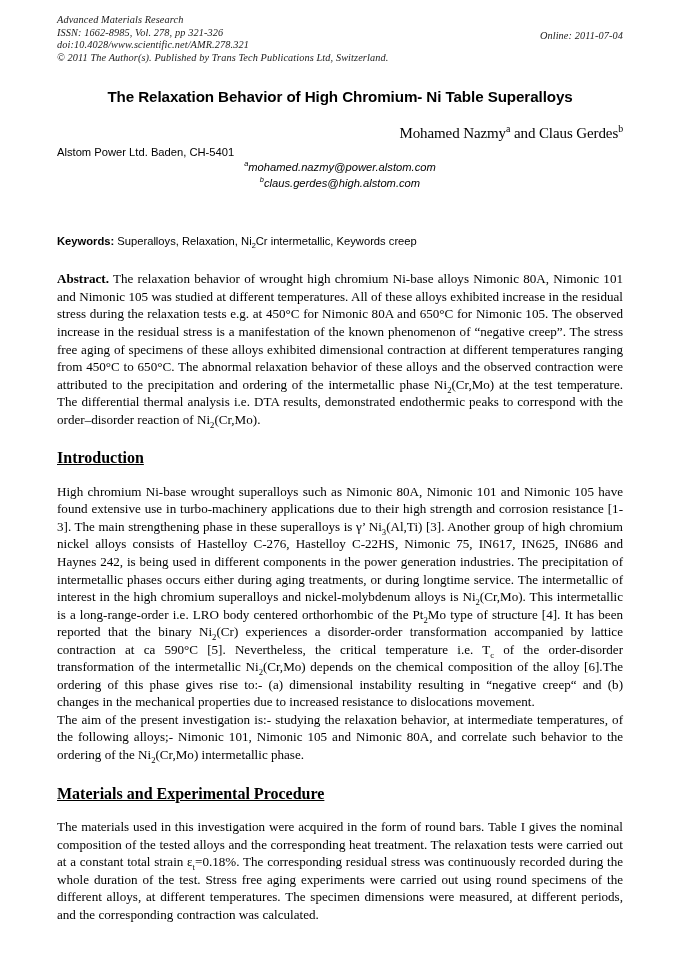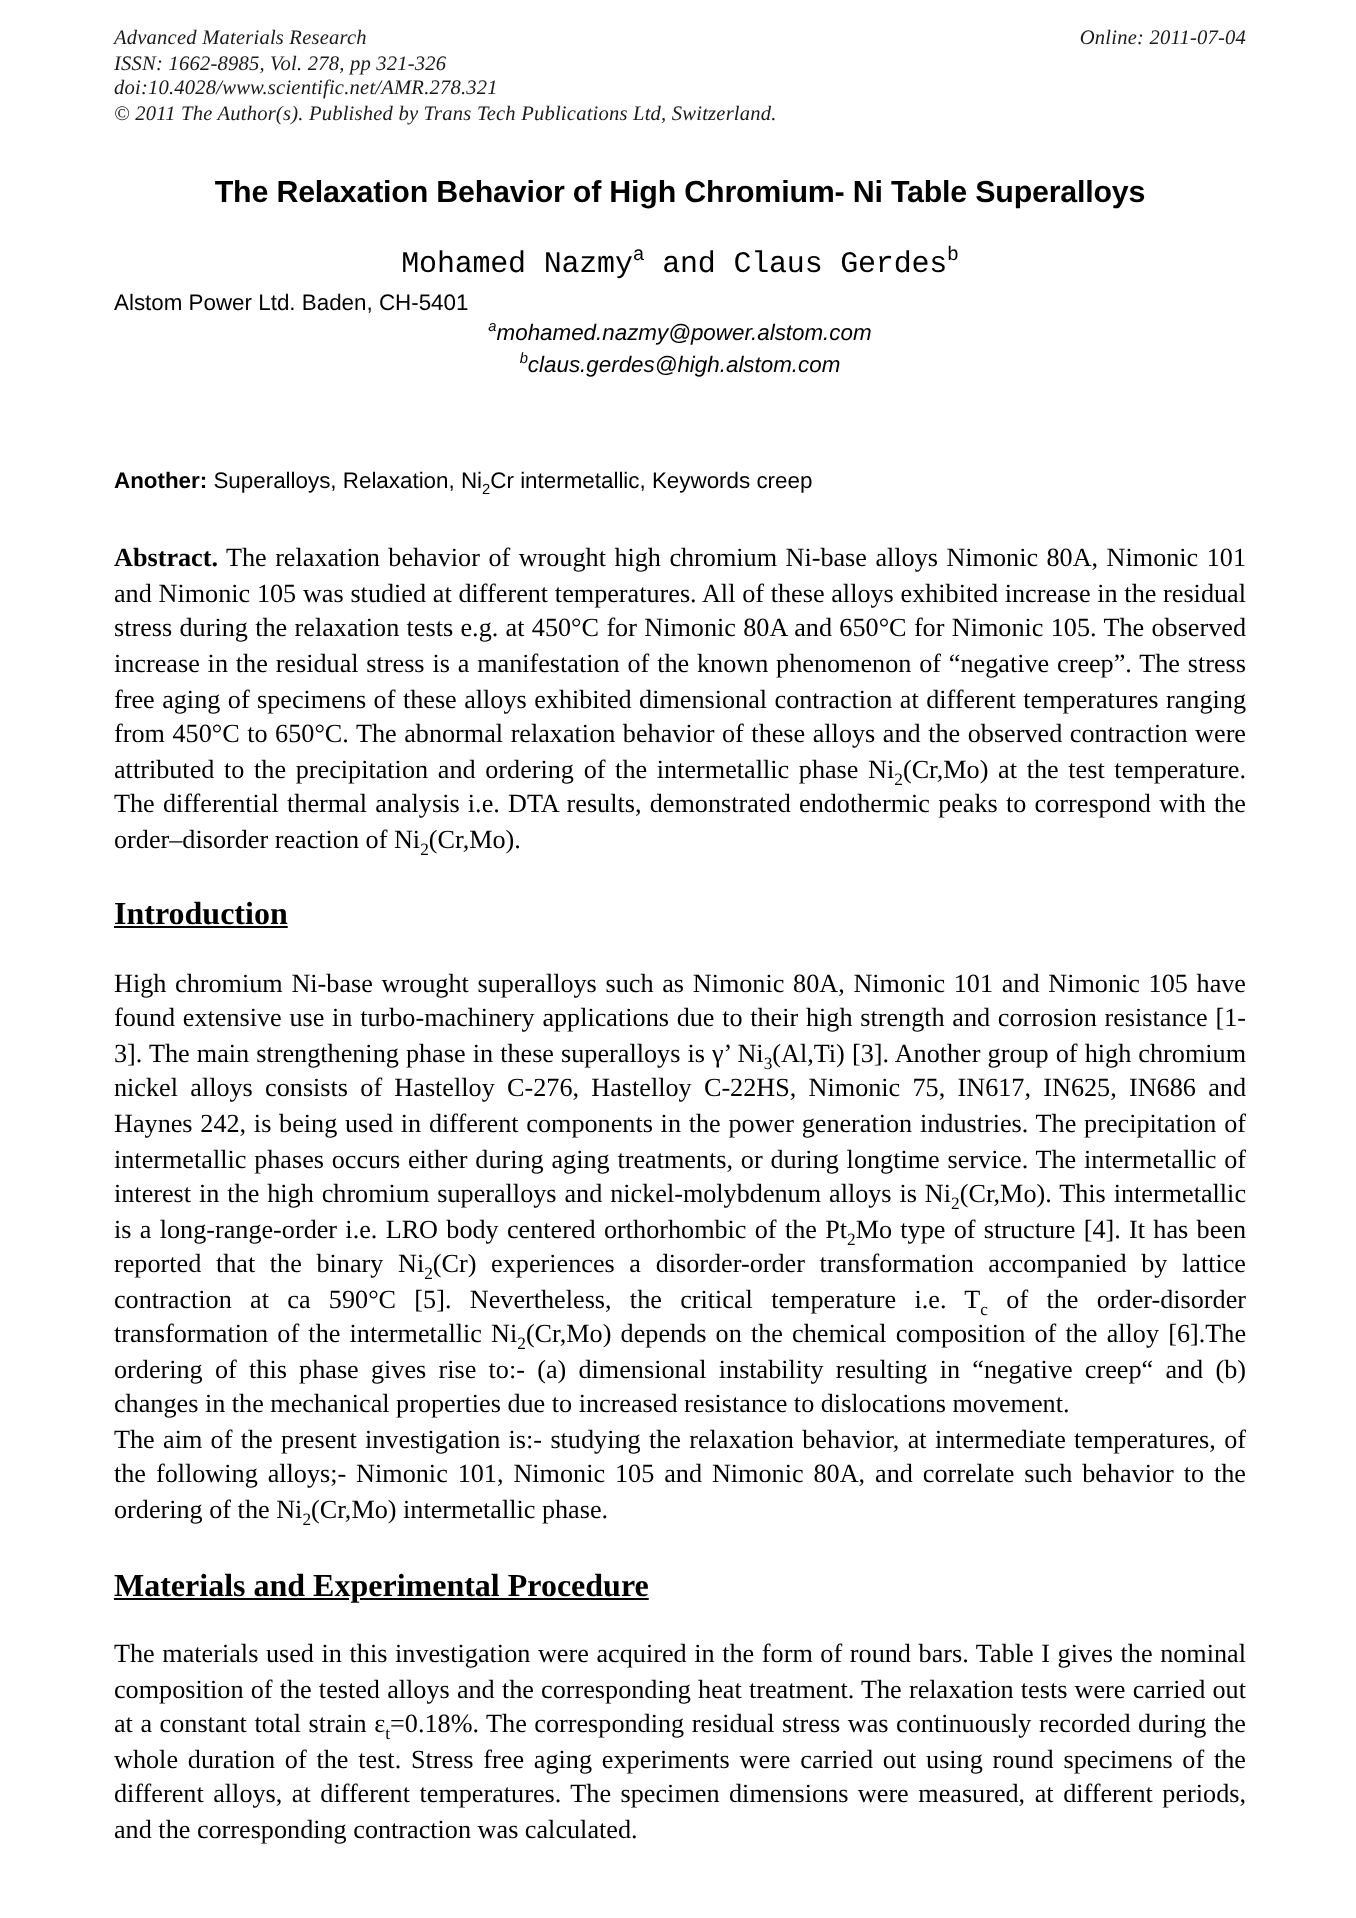--- a/index.html
+++ b/index.html
@@ -34,40 +34,40 @@
     position: relative;
     font-style: italic;
     font-size: 10.3px;
     line-height: 12.6px;
     letter-spacing: 0.1px;
     color: #1a1a1a;
   }
   .jheader .online {
     position: absolute;
     right: 0;
-    top: 0;
+    top: 16px;
     white-space: nowrap;
   }
   .jheader .line { white-space: nowrap; }
 
   
   .doc-title {
     font-family: "Liberation Sans", "DejaVu Sans", sans-serif;
     font-weight: bold;
     font-size: 15.2px;
     line-height: 19px;
     text-align: center;
     margin-top: 23px;
     letter-spacing: -0.1px;
   }
 
   
   .authors {
-    font-family: Liberation Mono, monospace;
-    text-align: center;
+    font-family: Liberation Serif, serif;
+    text-align: right;
     margin-top: 17px;
     font-size: 15px;
     line-height: 20px;
     letter-spacing: -0.1px;
   }
   .affil {
     font-family: "Liberation Sans", "DejaVu Sans", sans-serif;
     text-align: left;
     font-size: 11.2px;
     line-height: 15px;
@@ -130,21 +130,21 @@
     <div class="doc-title">The Relaxation Behavior of High Chromium- Ni Table Superalloys</div>
 
     <div class="authors"><span>Mohamed Nazmy</span><sup>a</sup><span> and Claus Gerdes</span><sup>b</sup></div>
 
     <div class="affil">Alstom Power Ltd. Baden, CH-5401</div>
 
     <div class="email"><sup>a</sup><span>mohamed.nazmy@power.alstom.com</span></div>
 
     <div class="email"><sup>b</sup><span>claus.gerdes@high.alstom.com</span></div>
 
-    <div class="keywords"><b>Another:</b><span> Superalloys, Relaxation, Ni</span><sub>2</sub><span>Cr intermetallic, Keywords creep</span></div>
+    <div class="keywords"><b>Keywords:</b><span> Superalloys, Relaxation, Ni</span><sub>2</sub><span>Cr intermetallic, Keywords creep</span></div>
 
     <p class="para abstract"><b>Abstract.</b><span> The relaxation behavior of wrought high chromium Ni-base alloys Nimonic 80A, Nimonic 101 and Nimonic 105 was studied at different temperatures. All of these alloys exhibited increase in the residual stress during the relaxation tests e.g. at 450°C for Nimonic 80A and 650°C for Nimonic 105. The observed increase in the residual stress is a manifestation of the known phenomenon of “negative creep”. The stress free aging of specimens of these alloys exhibited dimensional contraction at different temperatures ranging from 450°C to 650°C. The abnormal relaxation behavior of these alloys and the observed contraction were attributed to the precipitation and ordering of the intermetallic phase Ni</span><sub>2</sub><span>(Cr,Mo) at the test  temperature. The differential thermal analysis i.e. DTA results, demonstrated endothermic peaks to correspond with the order–disorder reaction of Ni</span><sub>2</sub><span>(Cr,Mo).</span></p>
 
     <div class="section-head">Introduction</div>
 
     <p class="para after-head"><span>High chromium Ni-base wrought superalloys such as Nimonic 80A, Nimonic 101 and Nimonic 105 have found extensive use in turbo-machinery applications due to their high strength and corrosion resistance [1-3]. The main strengthening phase in these superalloys is γ’ Ni</span><sub>3</sub><span>(Al,Ti) [3]. Another group of high chromium nickel alloys consists of Hastelloy C-276, Hastelloy C-22HS, Nimonic 75, IN617, IN625, IN686 and Haynes 242, is being used in different components in the power generation industries. The precipitation of intermetallic phases occurs either during aging treatments, or during longtime service. The intermetallic of interest in the high chromium superalloys and nickel-molybdenum alloys is Ni</span><sub>2</sub><span>(Cr,Mo). This intermetallic is a long-range-order i.e. LRO body centered orthorhombic of the Pt</span><sub>2</sub><span>Mo type of structure [4]. It has been reported that the binary Ni</span><sub>2</sub><span>(Cr) experiences a disorder-order transformation  accompanied by lattice contraction at ca 590°C [5]. Nevertheless, the critical temperature i.e. T</span><sub>c</sub><span> of the order-disorder transformation of the intermetallic Ni</span><sub>2</sub><span>(Cr,Mo) depends on the chemical composition of the alloy [6].The ordering of this phase gives rise to:- (a) dimensional instability resulting in “negative creep“ and (b) changes in the mechanical properties due to increased resistance to dislocations movement.</span></p>
 
     <p class="para tight"><span>The aim of the present investigation is:- studying the relaxation behavior, at intermediate temperatures, of the following alloys;- Nimonic 101, Nimonic 105 and Nimonic 80A, and  correlate such behavior to the ordering of the Ni</span><sub>2</sub><span>(Cr,Mo) intermetallic  phase.</span></p>
 
     <div class="section-head">Materials and Experimental Procedure</div>

